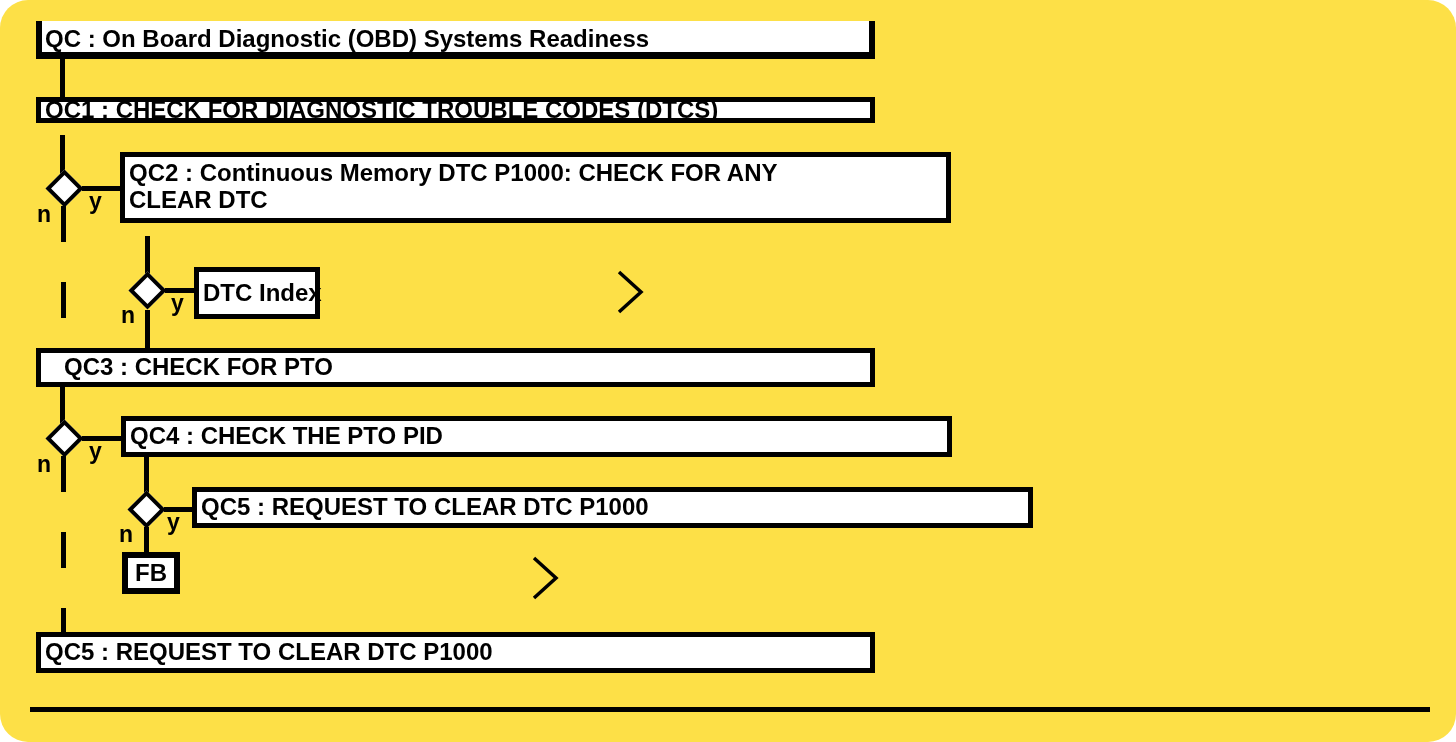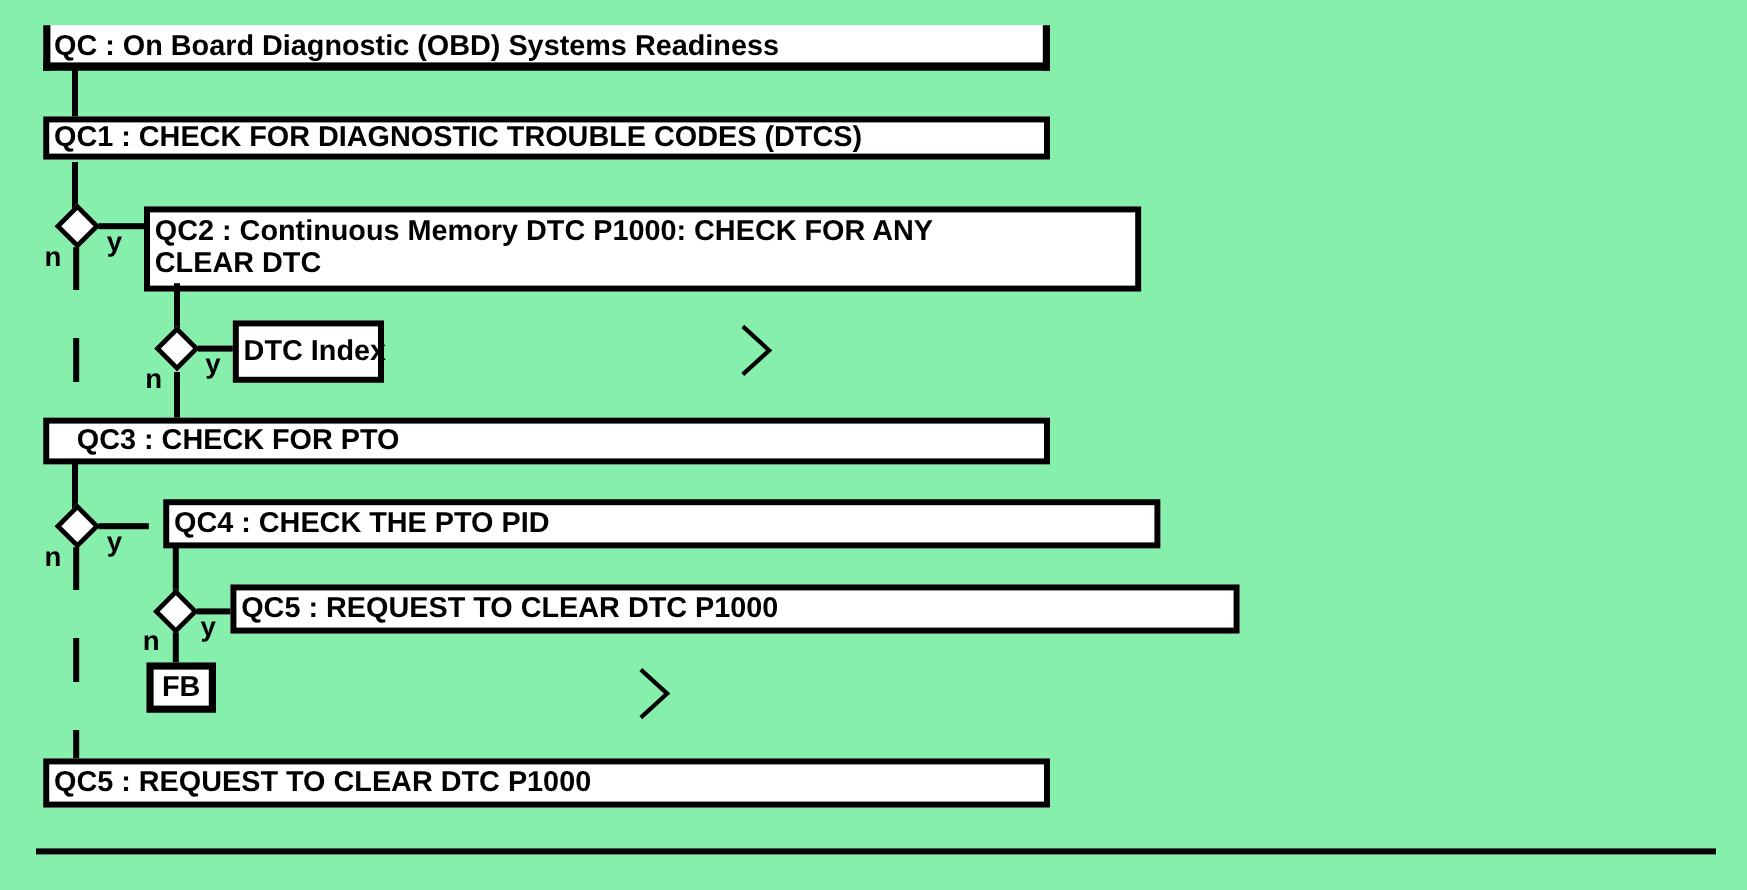--- a/index.html
+++ b/index.html
@@ -1,18 +1,18 @@
 <!DOCTYPE html>
 <html><head>
 <meta charset="utf-8">
 <style>
   html,body{margin:0;padding:0;background:#fff;}
   body{width:1456px;height:742px;position:relative;overflow:hidden;
        font-family:"Liberation Sans",sans-serif;}
-  .canvas{position:absolute;inset:0;background:#86efac;}
+  .canvas{position:absolute;inset:0;background:#fde047;border-radius:28px;}
 
   
   .box{position:absolute;border:5px solid #000;background:#fff;box-sizing:border-box;
        font-weight:bold;font-size:24px;line-height:1.12;color:#000;
        display:flex;align-items:center;padding:0 4px;white-space:nowrap;}
   .box.multiline{display:block;padding-top:3px;}
 
   
   .titlebar{position:absolute;left:36px;top:21px;width:839px;height:38px;
        border-left:6px solid #000;border-right:6px solid #000;border-bottom:7px solid #000;
@@ -40,33 +40,33 @@
 <body>
 
 <div class="canvas">
 
   <div class="titlebar">
     <span>QC : On Board Diagnostic (OBD) Systems Readiness</span>
   </div>
 
   <div class="vline" style="left:60px;top:57px;height:41px;"></div>
 
-  <div class="box" style="left:36px;top:97px;width:839px;height:36px;">
+  <div class="box" style="left:36px;top:97px;width:839px;height:26px;">
     <span>QC1 : CHECK FOR DIAGNOSTIC TROUBLE CODES (DTCS)</span>
   </div>
 
   <div class="vline" style="left:60px;top:135px;height:42px;"></div>
 
   <div class="diamond" style="left:51px;top:175px;"></div>
   <div class="branch" style="left:37px;top:203px;">n</div>
   <div class="branch" style="left:89px;top:190px;">y</div>
   <div class="hline" style="left:82px;top:186px;width:42px;"></div>
   <div class="vdash" style="left:61px;top:206px;height:144px;"></div>
 
-  <div class="box multiline" style="left:120px;top:172px;width:831px;height:71px;">
+  <div class="box multiline" style="left:120px;top:152px;width:831px;height:71px;">
     <div>QC2 : Continuous Memory DTC P1000: CHECK FOR ANY</div>
     <div>CLEAR DTC</div>
   </div>
 
   <div class="vline" style="left:145px;top:236px;height:44px;"></div>
 
   <div class="diamond" style="left:134px;top:277px;"></div>
   <div class="branch" style="left:121px;top:304px;">n</div>
   <div class="branch" style="left:171px;top:292px;">y</div>
   <div class="hline" style="left:165px;top:288px;width:32px;"></div>
@@ -85,21 +85,21 @@
   </div>
 
   <div class="vline" style="left:60px;top:385px;height:42px;"></div>
 
   <div class="diamond" style="left:51px;top:425px;"></div>
   <div class="branch" style="left:37px;top:453px;">n</div>
   <div class="branch" style="left:89px;top:440px;">y</div>
   <div class="hline" style="left:82px;top:436px;width:42px;"></div>
   <div class="vdash" style="left:61px;top:456px;height:177px;"></div>
 
-  <div class="box" style="left:136px;top:416px;width:831px;height:41px;">
+  <div class="box" style="left:121px;top:416px;width:831px;height:41px;">
     <span>QC4 : CHECK THE PTO PID</span>
   </div>
 
   <div class="vline" style="left:144px;top:455px;height:43px;"></div>
 
   <div class="diamond" style="left:133px;top:496px;"></div>
   <div class="branch" style="left:119px;top:523px;">n</div>
   <div class="branch" style="left:167px;top:511px;">y</div>
   <div class="hline" style="left:164px;top:507px;width:32px;"></div>
   <div class="vline" style="left:144px;top:527px;height:27px;"></div>

